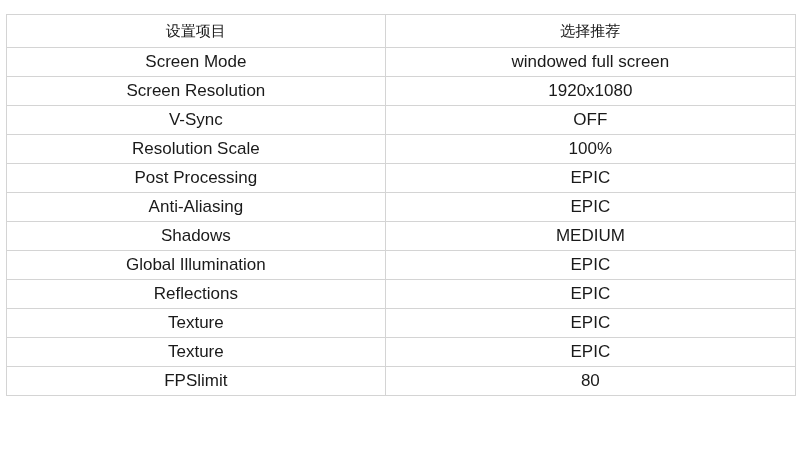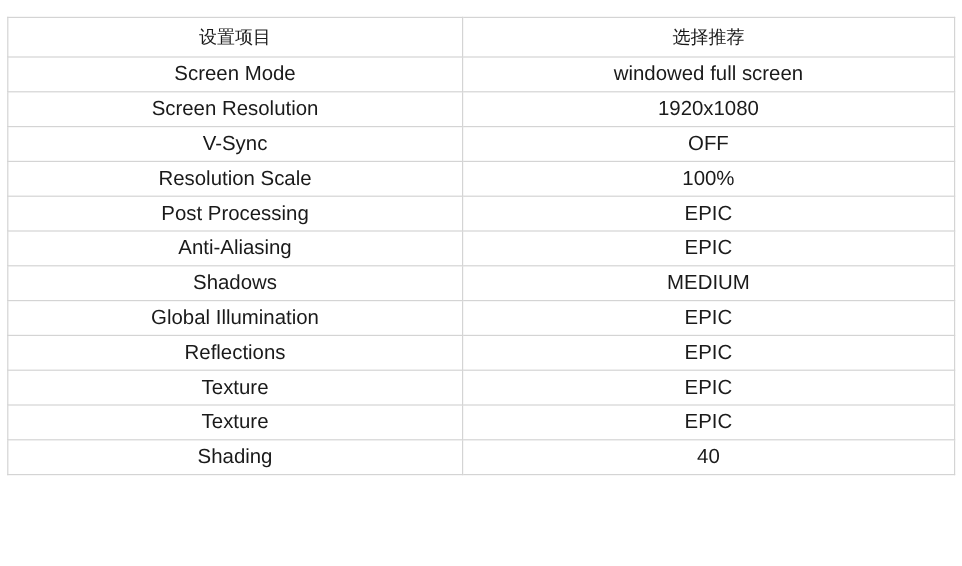--- a/index.html
+++ b/index.html
@@ -108,18 +108,18 @@
       </tr>
       <tr>
         <td>Texture</td>
         <td>EPIC</td>
       </tr>
       <tr>
         <td>Texture</td>
         <td>EPIC</td>
       </tr>
       <tr>
-        <td>Shading</td>
-        <td>40</td>
+        <td>FPSlimit</td>
+        <td>80</td>
       </tr>
     </tbody>
   </table>
 </div>
 
 </body></html>

